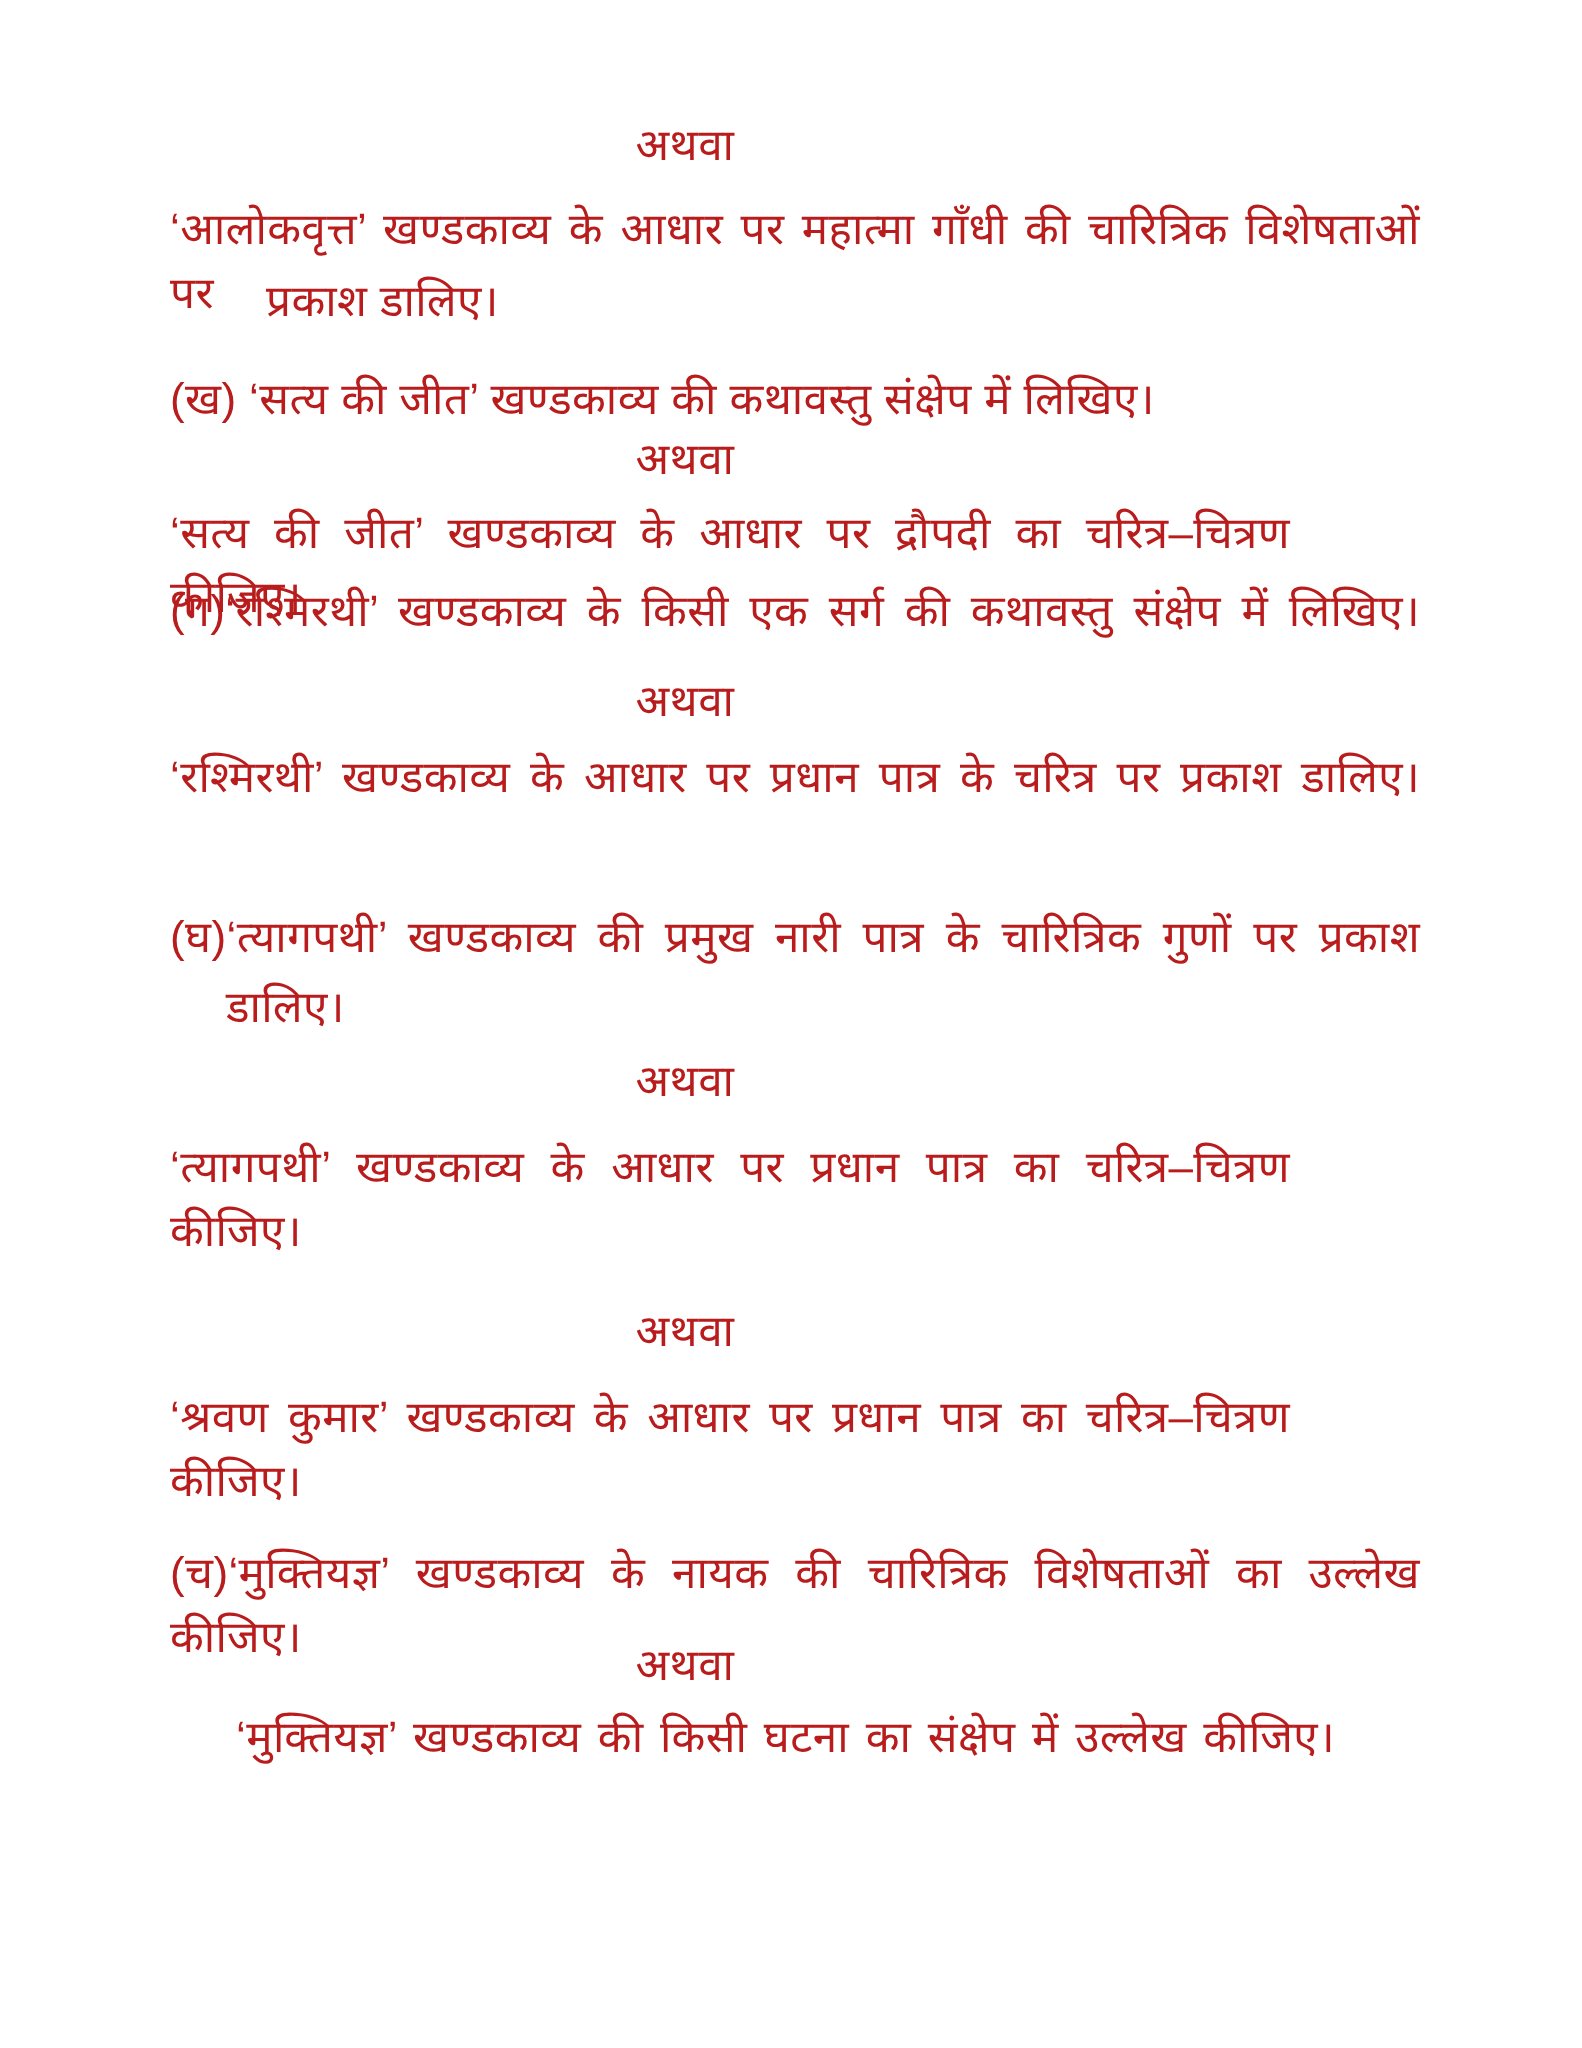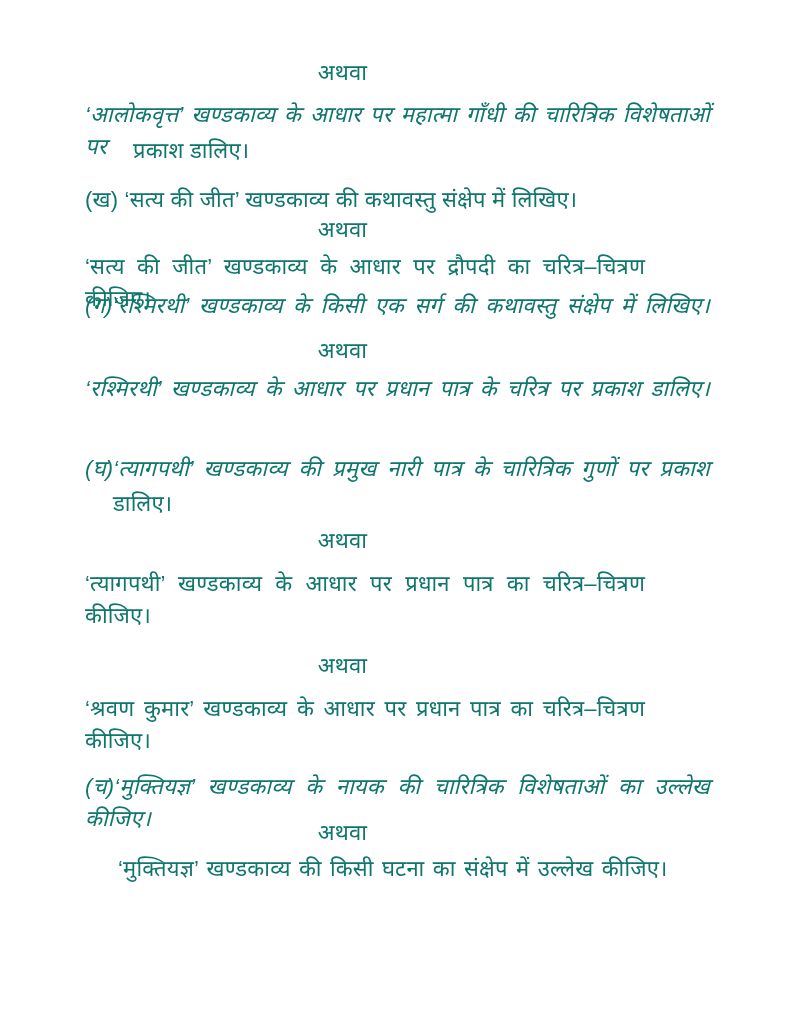--- a/index.html
+++ b/index.html
@@ -19,35 +19,34 @@
     height: 1024px;
     background: #ffffff;
     color: #1c1c1c;
   }
   .line {
     position: absolute;
     left: 85px;
     width: 625px;
     font-size: 22px;
     line-height: 32px;
-    color: #0f766e;
+    color: #b91c1c;
     letter-spacing: 0.2px;
   }
   
   .or {
     left: 85px;
     width: 515px;
     text-align: center;
   }
   
   .jw {
     width: 625px;
     text-align: justify;
     text-align-last: justify;
-    font-style: italic;
   }
   
   .jm {
     width: 560px;
     text-align: justify;
     text-align-last: justify;
   }
   
   .indent {
     left: 118px;

